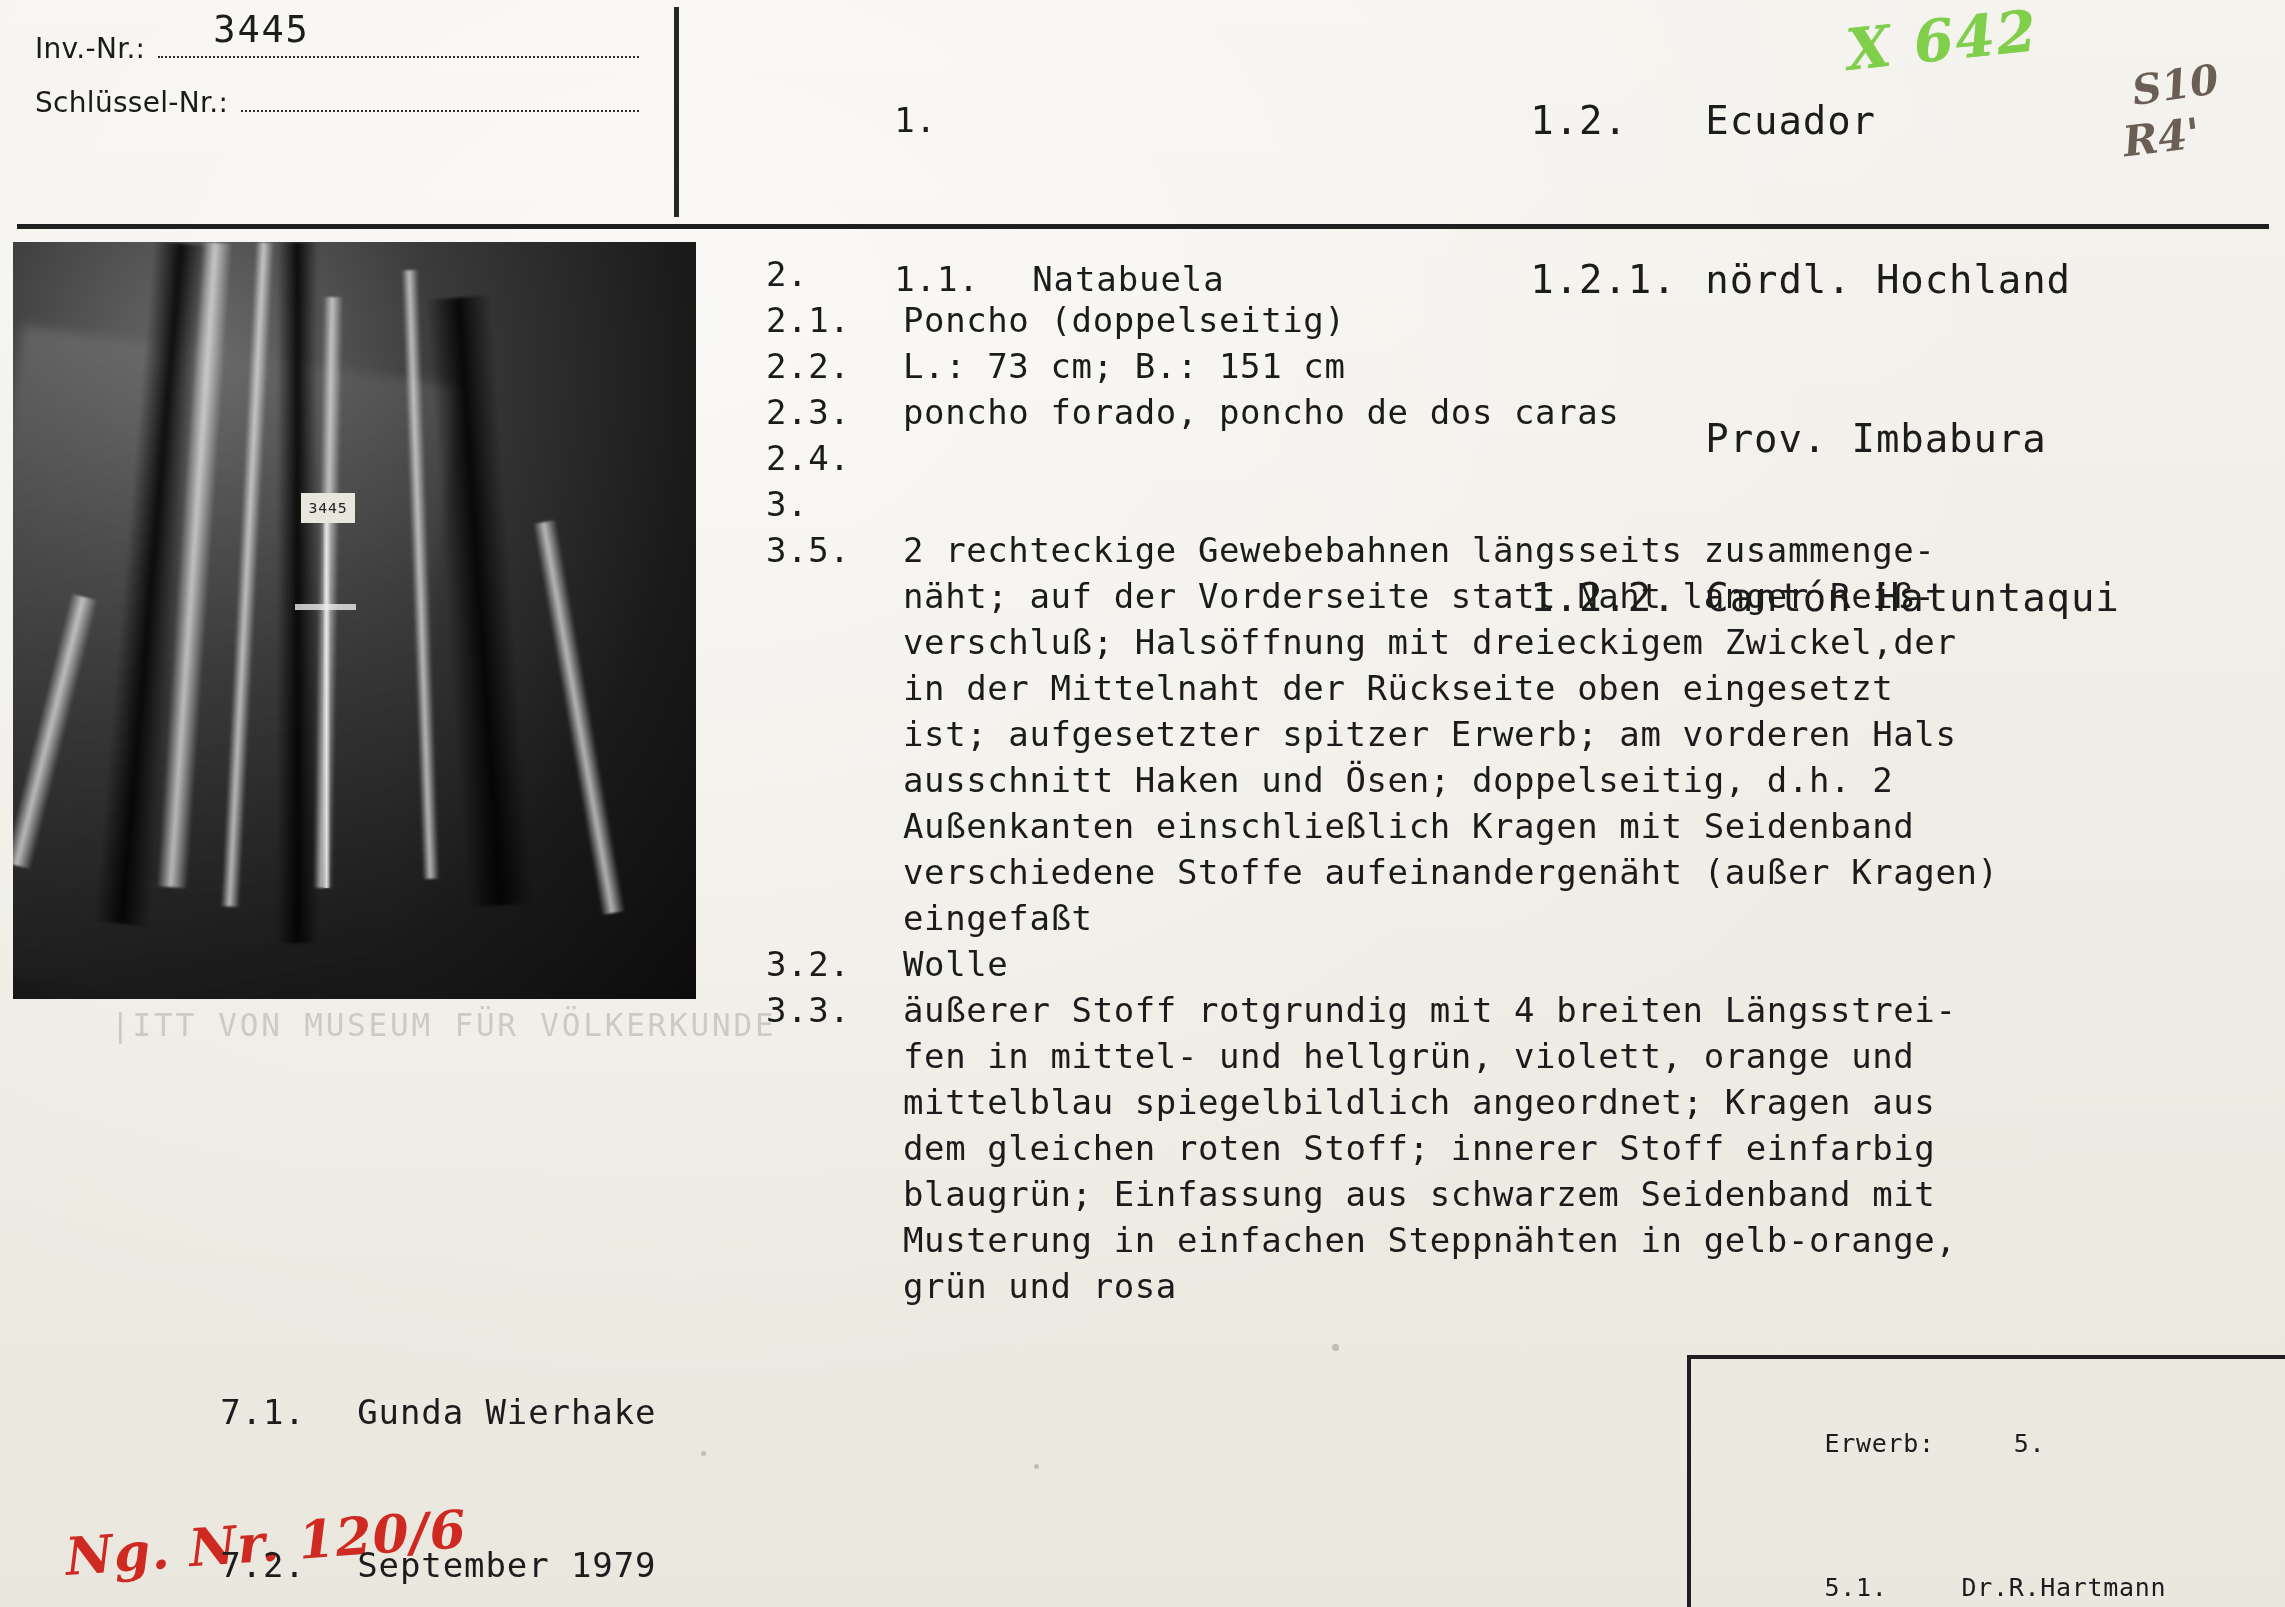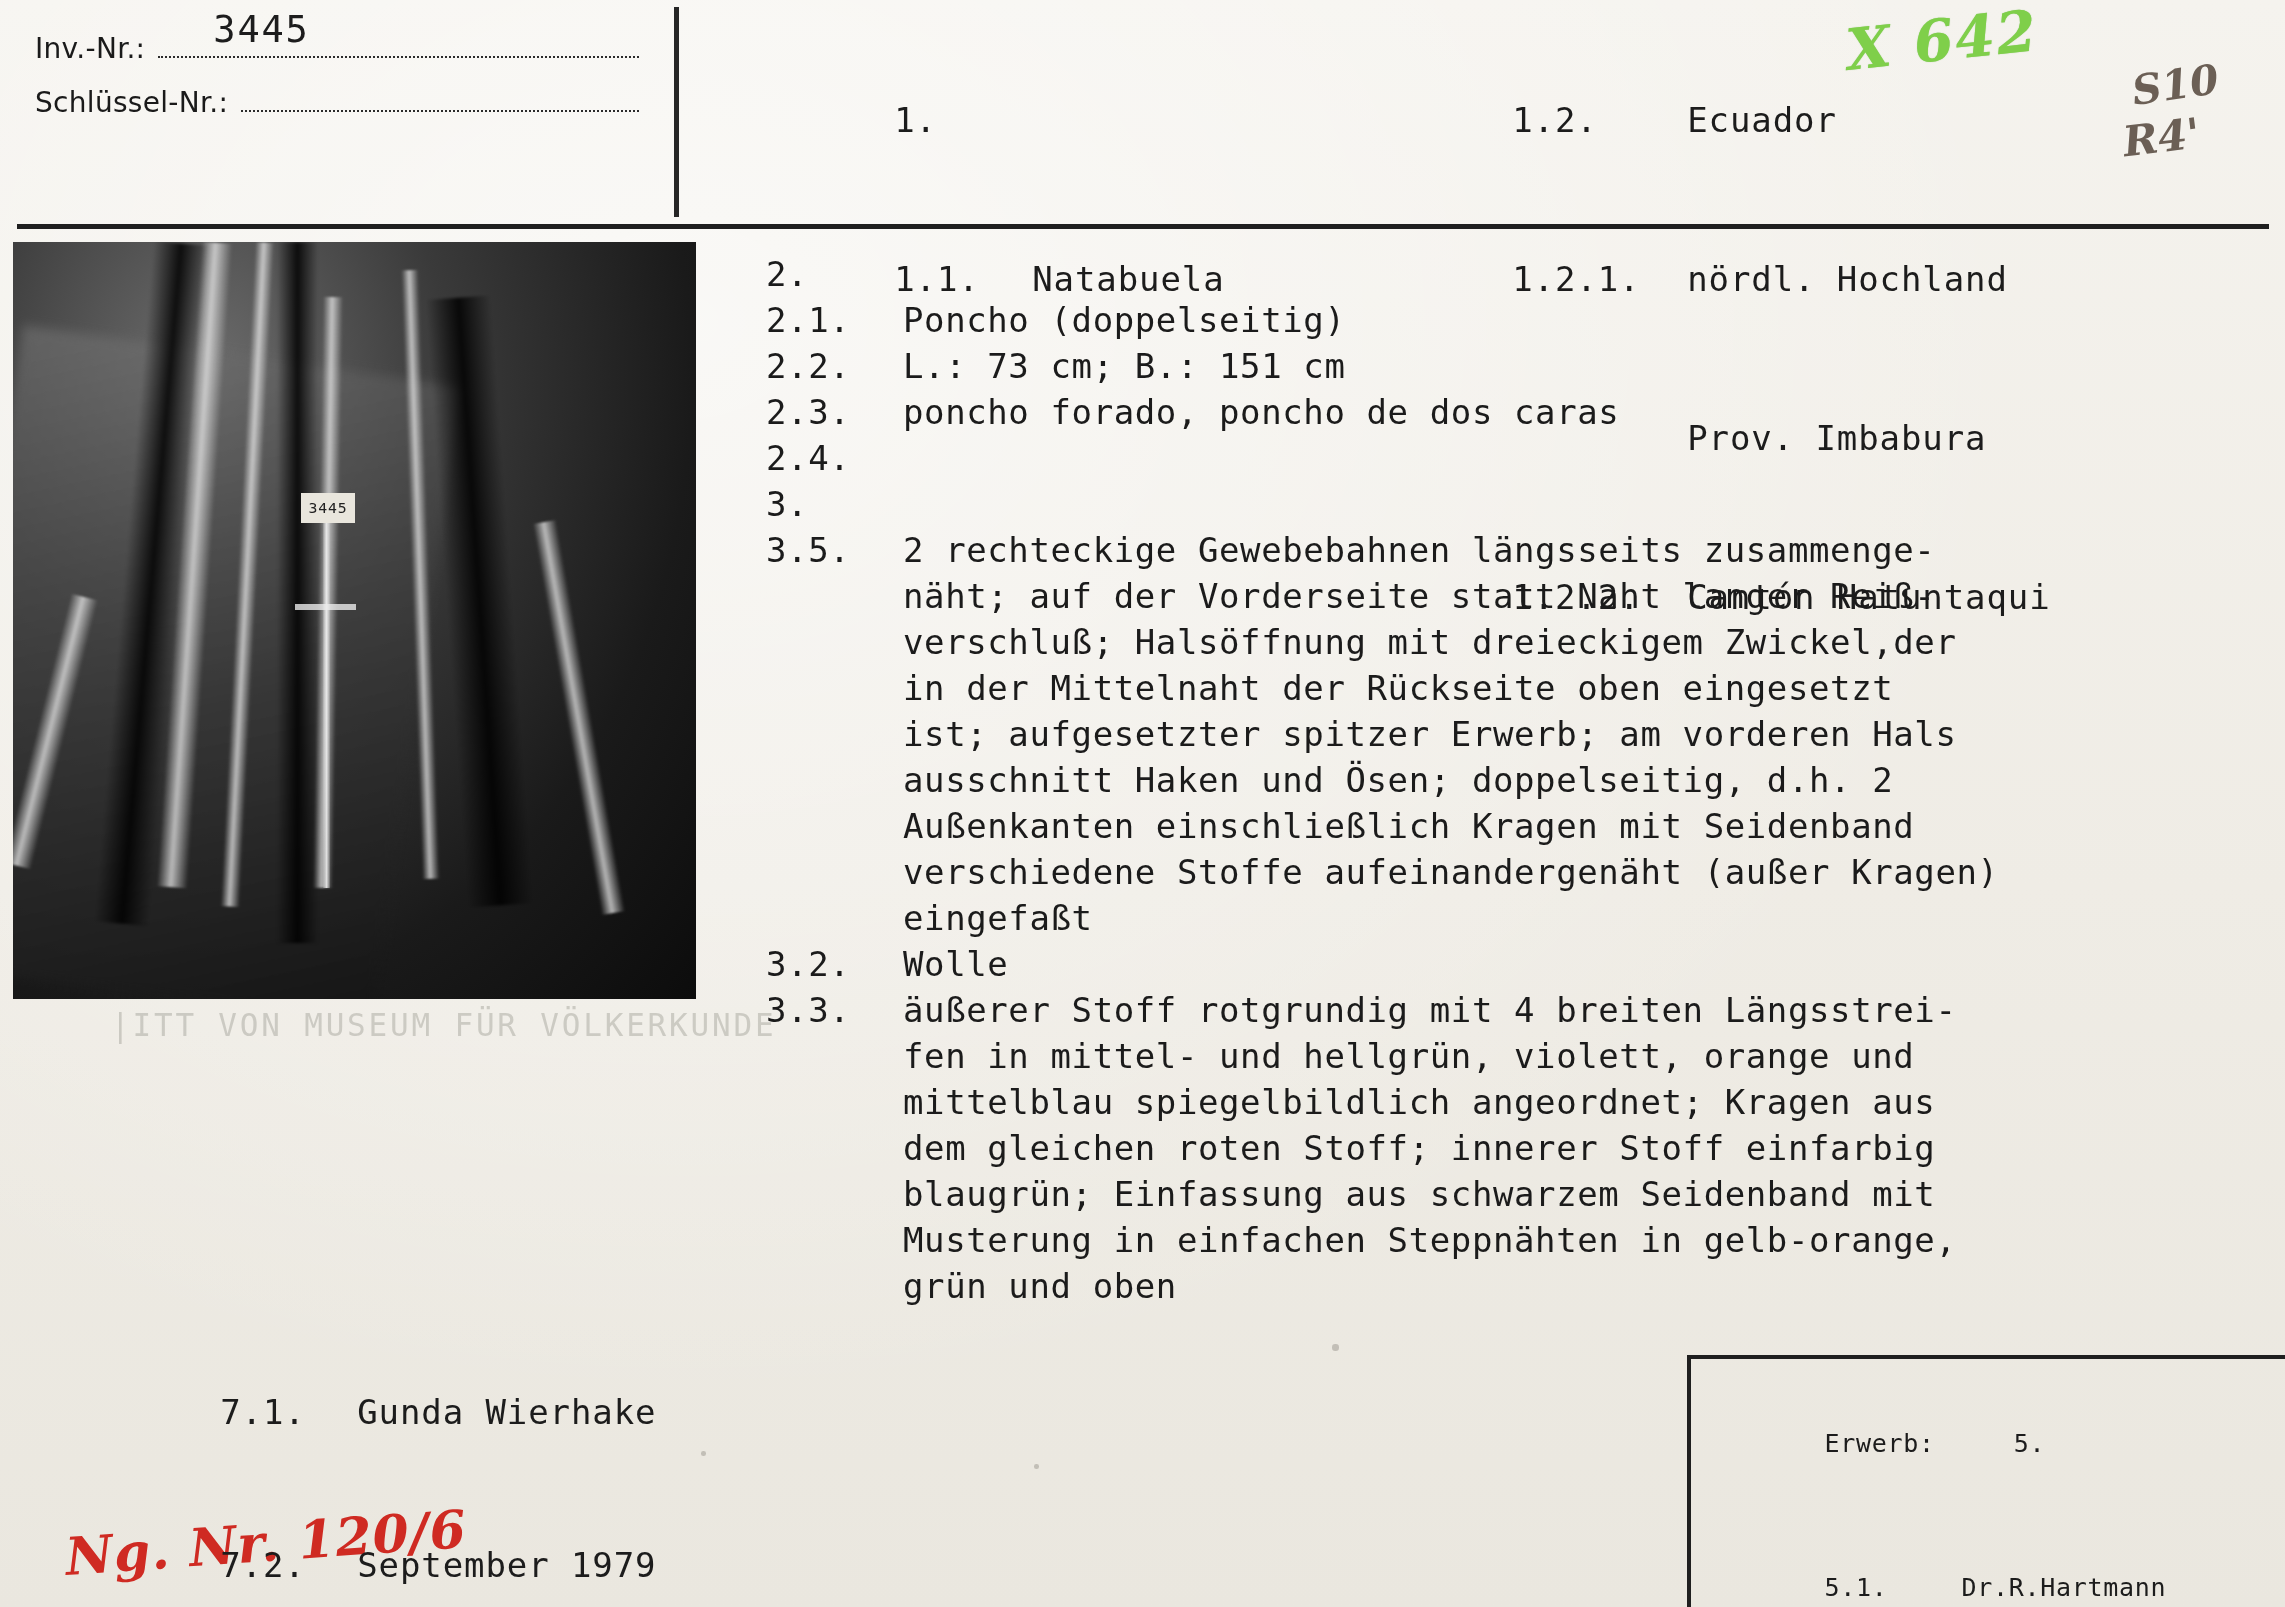--- a/index.html
+++ b/index.html
@@ -96,21 +96,21 @@
     top: 41px;
     font-size: 34px;
     line-height: 53px;
     letter-spacing: 0.9px;
     color: #1c1c1c;
   }
   .hdr-col-b {
     position: absolute;
     left: 1384px;
     top: 41px;
-    font-size: 34px;
+    font-size: 39px;
     line-height: 53px;
     letter-spacing: 0.9px;
     color: #1c1c1c;
   }
   .num {
     display: inline-block;
     width: 138px;
   }
   .num-w {
     display: inline-block;
@@ -380,21 +380,21 @@
     <div class="ln"><span class="lbl"></span><span>Außenkanten einschließlich Kragen mit Seidenband</span></div>
     <div class="ln"><span class="lbl"></span><span>verschiedene Stoffe aufeinandergenäht (außer Kragen)</span></div>
     <div class="ln"><span class="lbl"></span><span>eingefaßt</span></div>
     <div class="ln"><span class="lbl">3.2.</span><span>Wolle</span></div>
     <div class="ln"><span class="lbl">3.3.</span><span>äußerer Stoff rotgrundig mit 4 breiten Längsstrei-</span></div>
     <div class="ln"><span class="lbl"></span><span>fen in mittel- und hellgrün, violett, orange und</span></div>
     <div class="ln"><span class="lbl"></span><span>mittelblau spiegelbildlich angeordnet; Kragen aus</span></div>
     <div class="ln"><span class="lbl"></span><span>dem gleichen roten Stoff; innerer Stoff einfarbig</span></div>
     <div class="ln"><span class="lbl"></span><span>blaugrün; Einfassung aus schwarzem Seidenband mit</span></div>
     <div class="ln"><span class="lbl"></span><span>Musterung in einfachen Steppnähten in gelb-orange,</span></div>
-    <div class="ln"><span class="lbl"></span><span>grün und oben</span></div>
+    <div class="ln"><span class="lbl"></span><span>grün und rosa</span></div>
   </div>
 
   <div class="footer-left">
     <div class="ln">
       <span class="lbl">7.1.</span><span>Gunda Wierhake</span>
     </div>
     <div class="ln">
       <span class="lbl">7.2.</span><span>September 1979</span>
     </div>
   </div>

